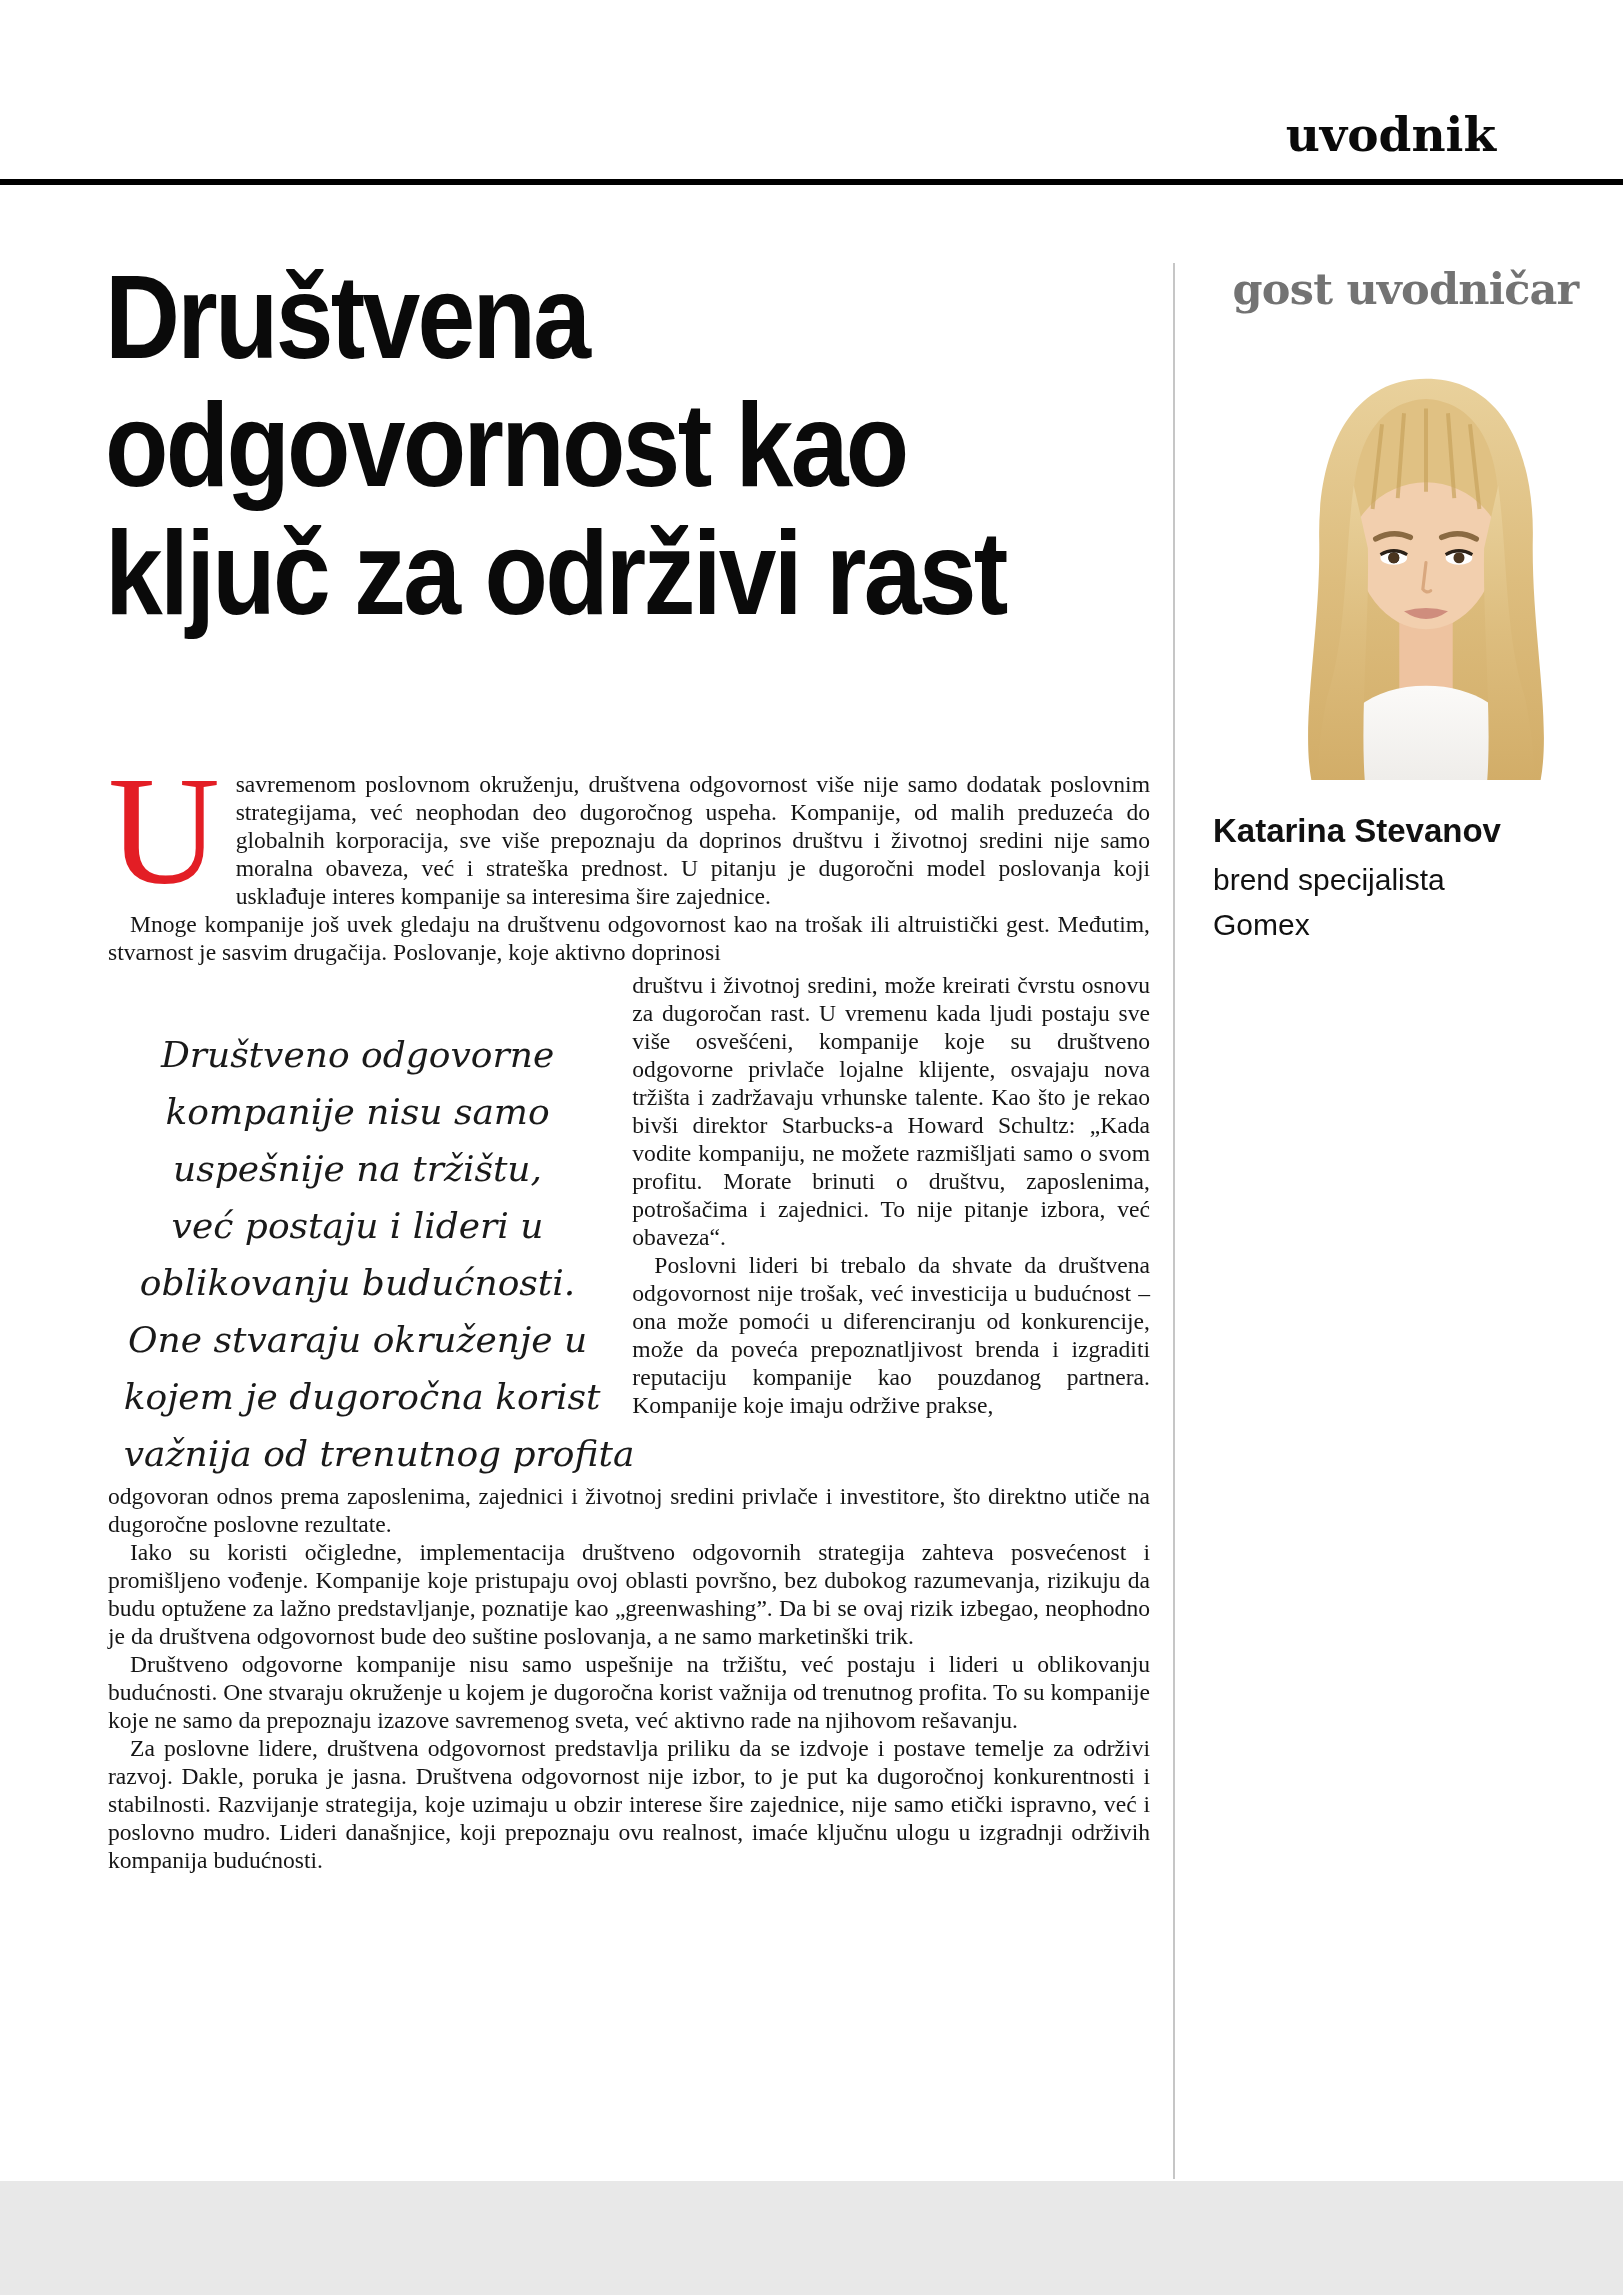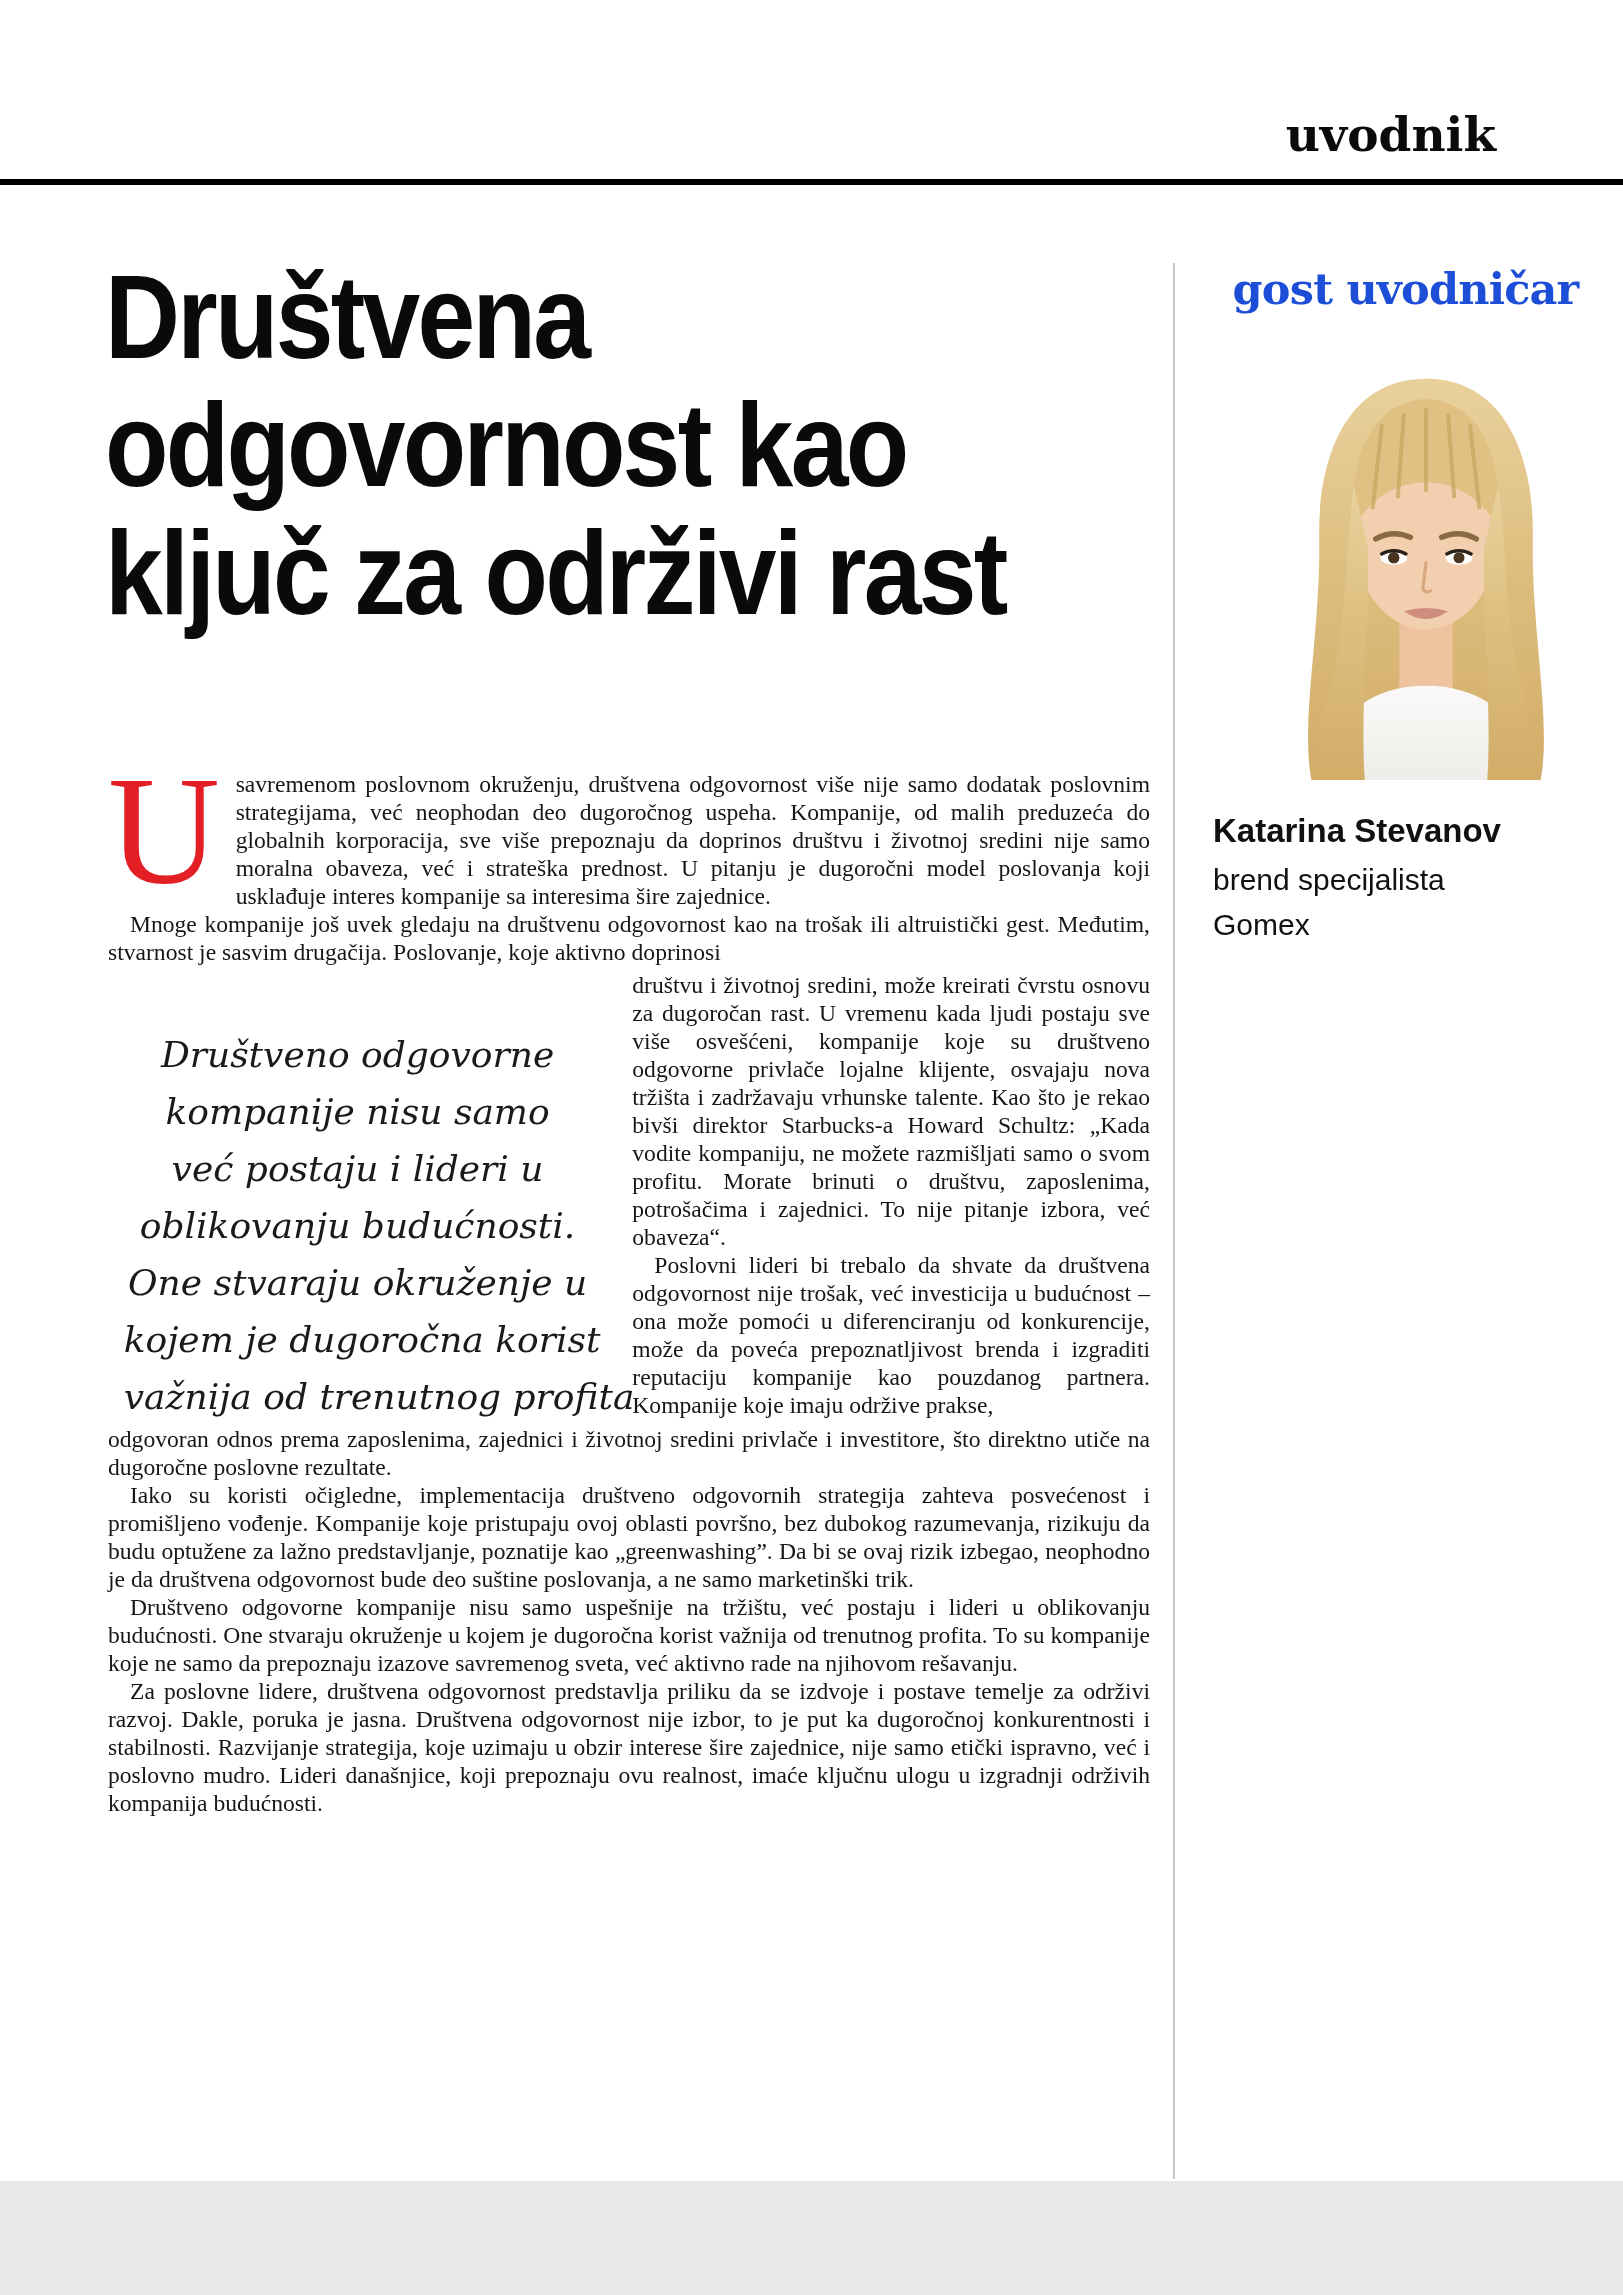--- a/index.html
+++ b/index.html
@@ -25,21 +25,21 @@
   }
   .title .tl { display:block; }
 
   
   .vrule { position:absolute; left:1173px; top:263px; width:2.4px; height:1916px; background:#c6c6c6; }
 
   
   .sidebar { position:absolute; left:1213px; top:264px; width:369px; }
   .guest-label {
     font-family:"DejaVu Serif", serif; font-weight:700; font-size:43px;
-    color:#1d4ed8; margin-left:19.6px; letter-spacing:-0.8px;
+    color:#737373; margin-left:19.6px; letter-spacing:-0.8px;
   }
   .photo { margin:38px 0 0 59px; width:308px; height:428px; }
   .photo svg { display:block; }
   .author-name { margin-top:32px; font-family:"Liberation Sans", sans-serif; font-weight:700; font-size:33px; color:#111; }
   .author-role { margin-top:12.6px; font-family:"Liberation Sans", sans-serif; font-size:30px; color:#111; }
   .author-company { margin-top:11px; font-family:"Liberation Sans", sans-serif; font-size:30px; color:#111; }
 
   
   .article-body {
     position:absolute; left:108px; top:770px; width:1042px;
@@ -151,20 +151,21 @@
 
   <main class="article-body">
     <p class="lead"><span class="dropcap">U</span><span class="lead-text">savremenom poslovnom okruženju, društvena odgovornost više nije samo dodatak poslovnim strategijama, već neophodan deo dugoročnog uspeha. Kompanije, od malih preduzeća do globalnih korporacija, sve više prepoznaju da doprinos društvu i životnoj sredini nije samo moralna obaveza, već i strateška prednost. U pitanju je dugoročni model poslovanja koji usklađuje interes kompanije sa interesima šire zajednice.</span></p>
 
     <p class="intro indent">Mnoge kompanije još uvek gledaju na društvenu odgovornost kao na trošak ili altruistički gest. Međutim, stvarnost je sasvim drugačija. Poslovanje, koje aktivno doprinosi</p>
 
     <div class="two-col">
       <div class="pullquote">
         <span class="pq-line">Društveno odgovorne</span>
         <span class="pq-line">kompanije nisu samo</span>
+        <span class="pq-line">uspešnije na tržištu,</span>
         <span class="pq-line">već postaju i lideri u</span>
         <span class="pq-line">oblikovanju budućnosti.</span>
         <span class="pq-line">One stvaraju okruženje u</span>
         <span class="pq-line">kojem je dugoročna korist</span>
         <span class="pq-line">važnija od trenutnog profita</span>
       </div>
       <div class="col-right">
         <p>društvu i životnoj sredini, može kreirati čvrstu osnovu za dugoročan rast. U vremenu kada ljudi postaju sve više osvešćeni, kompanije koje su društveno odgovorne privlače lojalne klijente, osvajaju nova tržišta i zadržavaju vrhunske talente. Kao što je rekao bivši direktor Starbucks-a Howard Schultz: „Kada vodite kompaniju, ne možete razmišljati samo o svom profitu. Morate brinuti o društvu, zaposlenima, potrošačima i zajednici. To nije pitanje izbora, već obaveza“.</p>
         <p class="pr-b indent">Poslovni lideri bi trebalo da shvate da društvena odgovornost nije trošak, već investicija u budućnost – ona može pomoći u diferenciranju od konkurencije, može da poveća prepoznatljivost brenda i izgraditi reputaciju kompanije kao pouzdanog partnera. Kompanije koje imaju održive prakse,</p>
       </div>

